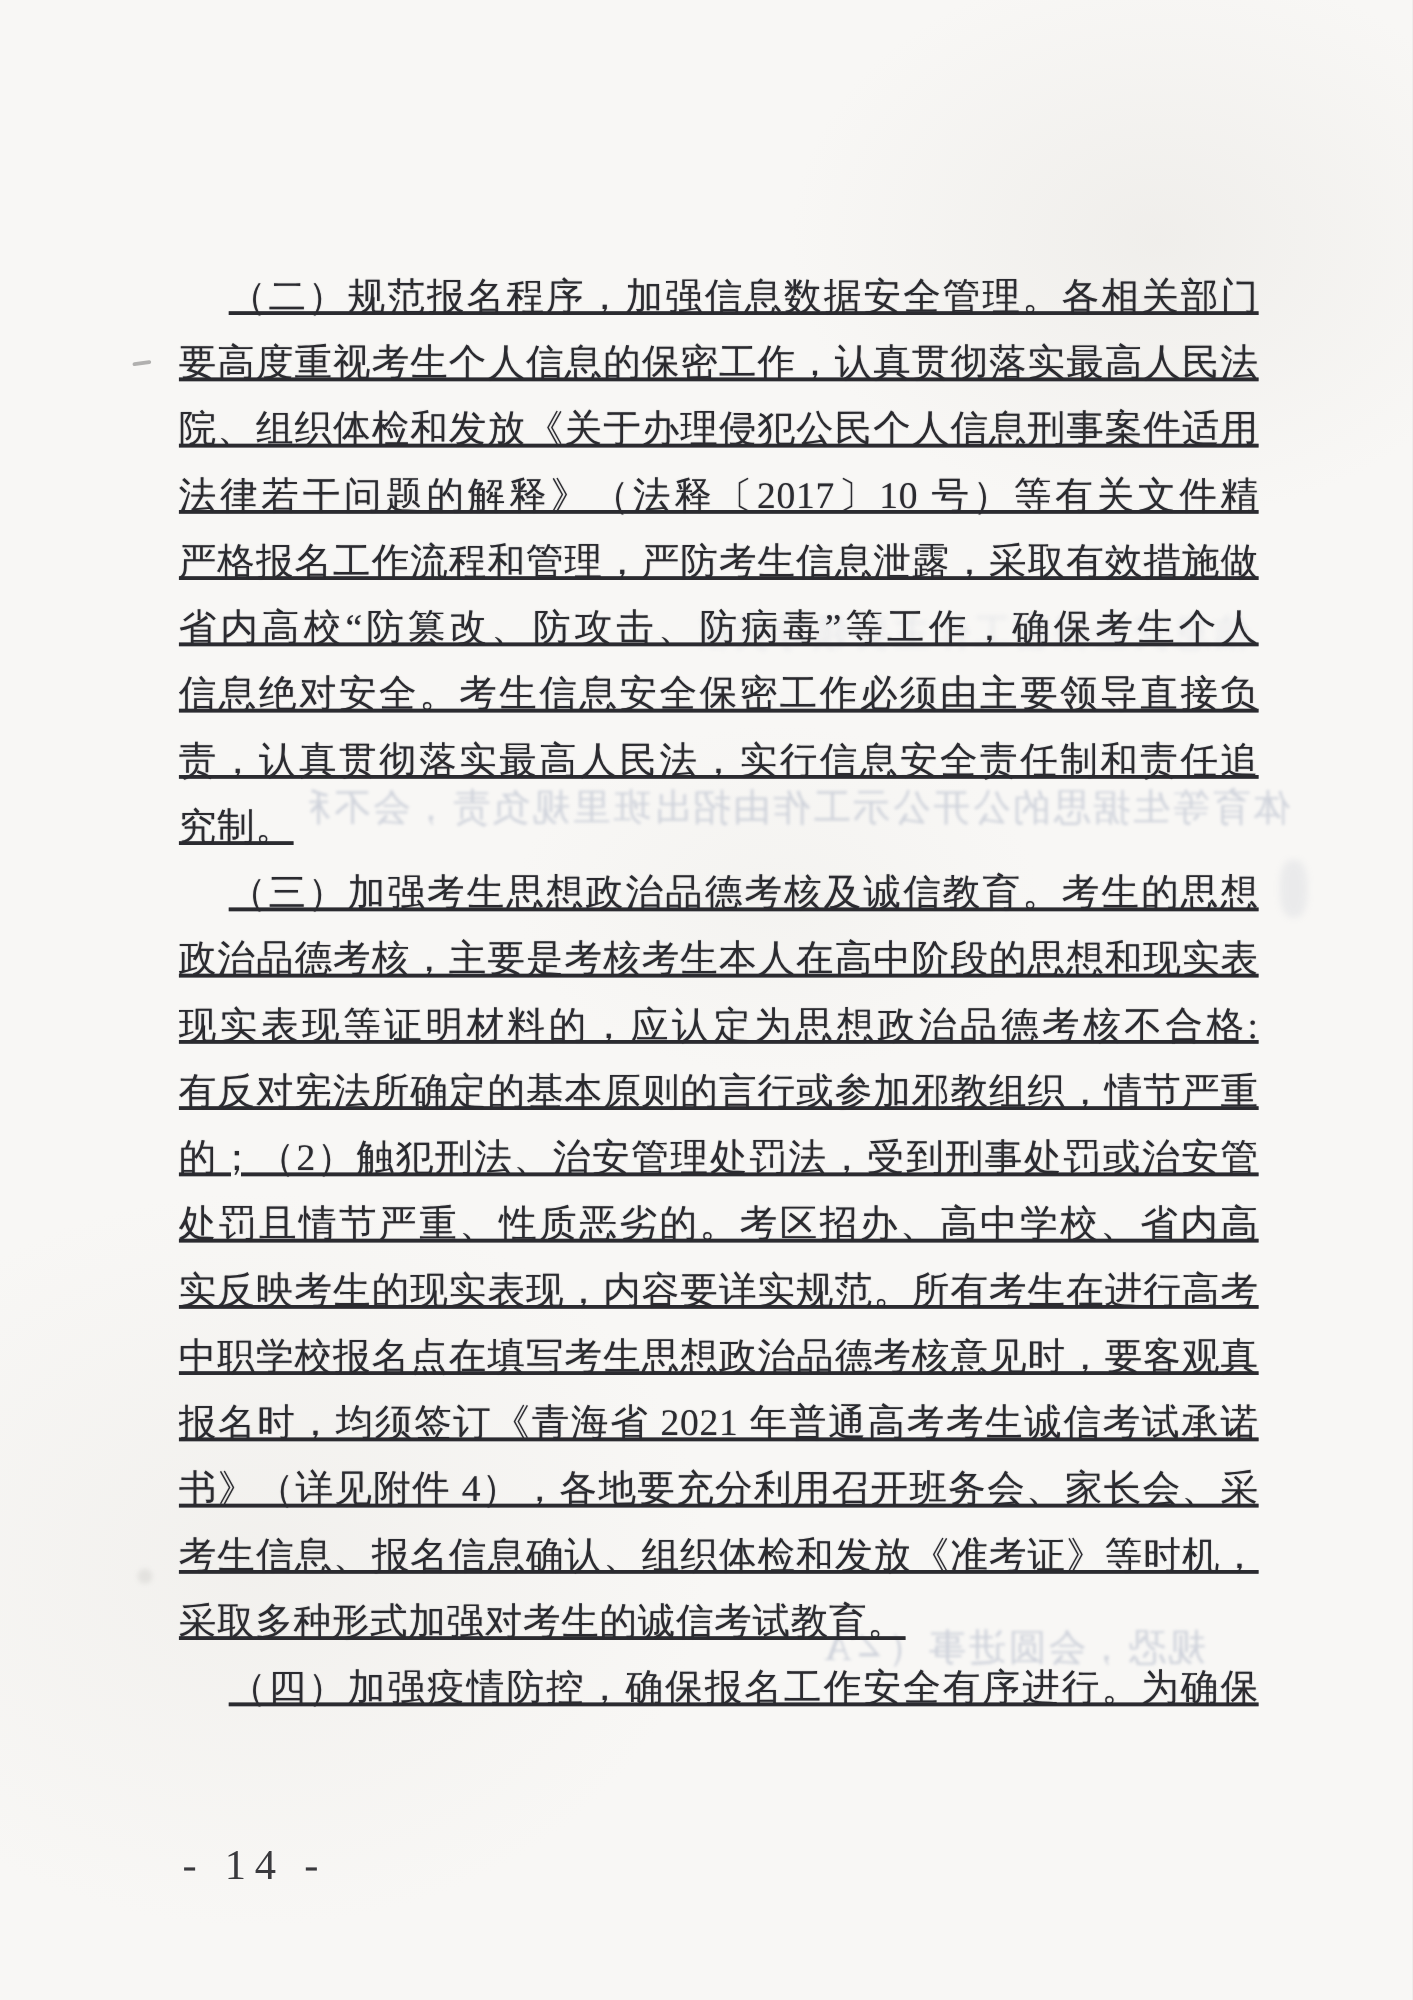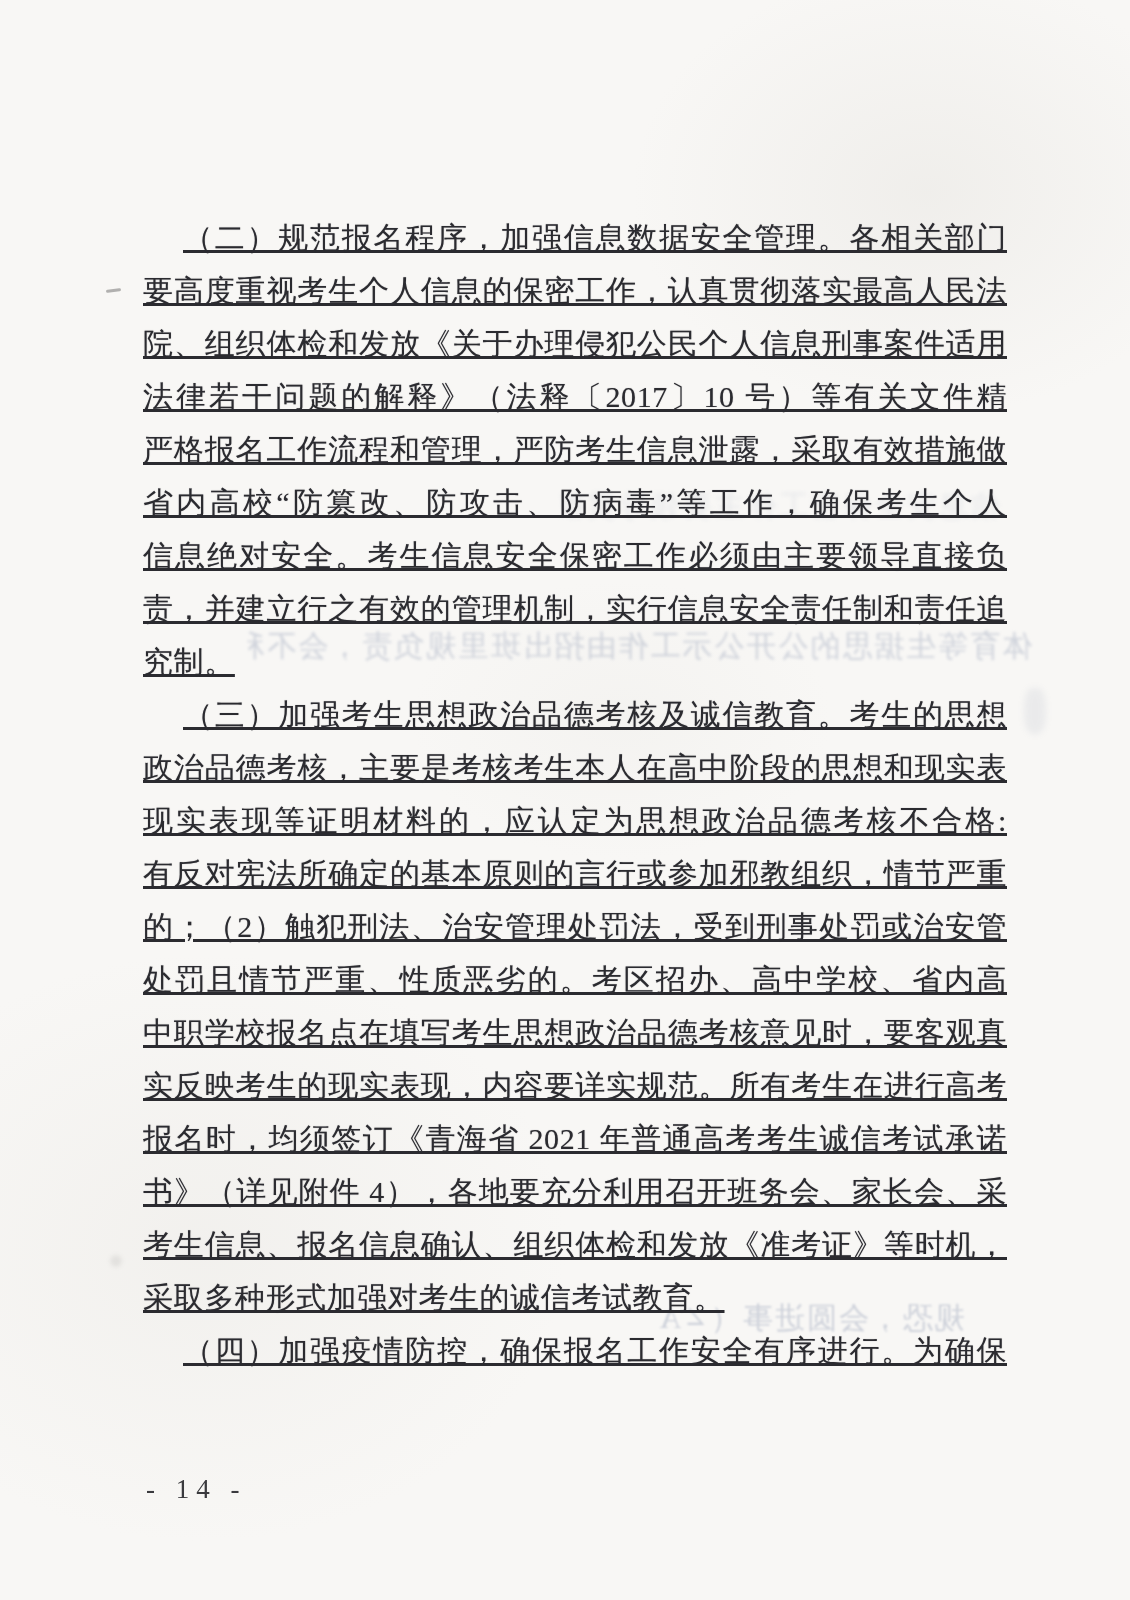--- a/index.html
+++ b/index.html
@@ -43,21 +43,21 @@
     text-indent: 40px;
   }
   .line.short {
     text-align: left;
     text-align-last: left;
   }
   .footer {
     position: absolute;
     left: 146px;
     top: 1474px;
-    font-size: 27px;
+    font-size: 34px;
     letter-spacing: 7px;
     color: #3a3a3e;
     font-family: "Liberation Serif", "DejaVu Serif", serif;
   }
   
   .bleed {
     position: absolute;
     transform: scaleX(-1);
     font-size: 30px;
     letter-spacing: 2px;
@@ -120,30 +120,30 @@
   <div class="smudge-2"></div>
 
   <div class="textblock">
     <div class="line indent">（二）规范报名程序，加强信息数据安全管理。各相关部门</div>
     <div class="line">要高度重视考生个人信息的保密工作，认真贯彻落实最高人民法</div>
     <div class="line">院、组织体检和发放《关于办理侵犯公民个人信息刑事案件适用</div>
     <div class="line">法律若干问题的解释》（法释〔2017〕10 号）等有关文件精神，</div>
     <div class="line">严格报名工作流程和管理，严防考生信息泄露，采取有效措施做</div>
     <div class="line">省内高校“防篡改、防攻击、防病毒”等工作，确保考生个人</div>
     <div class="line">信息绝对安全。考生信息安全保密工作必须由主要领导直接负</div>
-    <div class="line">责，并建立行之有效的管理机制，实行信息安全责任制和责任追</div>
+    <div class="line">责，认真贯彻落实最高人民法，实行信息安全责任制和责任追</div>
     <div class="line short">究制。</div>
     <div class="line indent">（三）加强考生思想政治品德考核及诚信教育。考生的思想</div>
     <div class="line">政治品德考核，主要是考核考生本人在高中阶段的思想和现实表</div>
     <div class="line">现实表现等证明材料的，应认定为思想政治品德考核不合格:（1）</div>
     <div class="line">有反对宪法所确定的基本原则的言行或参加邪教组织，情节严重</div>
     <div class="line">的；（2）触犯刑法、治安管理处罚法，受到刑事处罚或治安管理</div>
     <div class="line">处罚且情节严重、性质恶劣的。考区招办、高中学校、省内高校、</div>
+    <div class="line">实反映考生的现实表现，内容要详实规范。所有考生在进行高考</div>
     <div class="line">中职学校报名点在填写考生思想政治品德考核意见时，要客观真</div>
-    <div class="line">实反映考生的现实表现，内容要详实规范。所有考生在进行高考</div>
     <div class="line">报名时，均须签订《青海省 2021 年普通高考考生诚信考试承诺</div>
     <div class="line">书》（详见附件 4），各地要充分利用召开班务会、家长会、采集</div>
     <div class="line">考生信息、报名信息确认、组织体检和发放《准考证》等时机，</div>
     <div class="line short">采取多种形式加强对考生的诚信考试教育。</div>
     <div class="line indent">（四）加强疫情防控，确保报名工作安全有序进行。为确保</div>
   </div>
 
   <div class="footer">- 14 -</div>
 
 </div>

